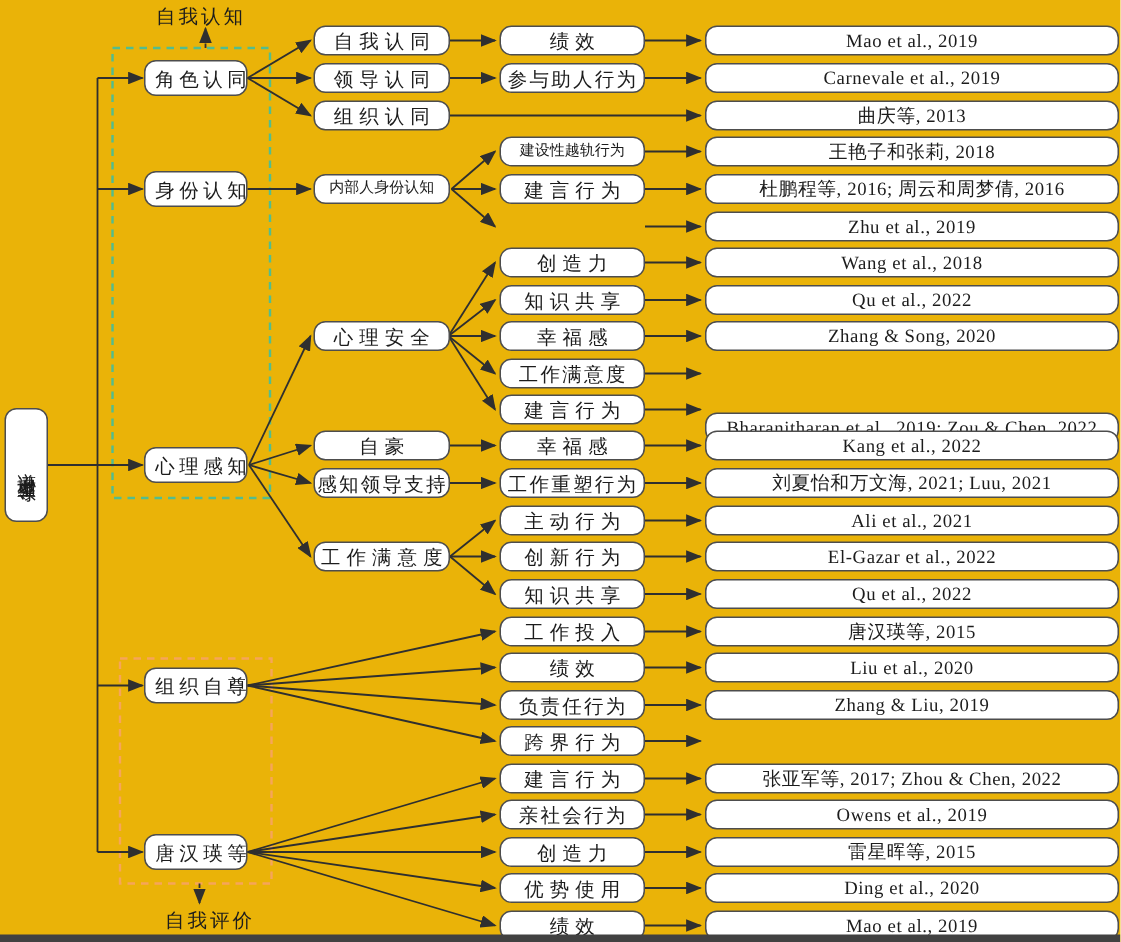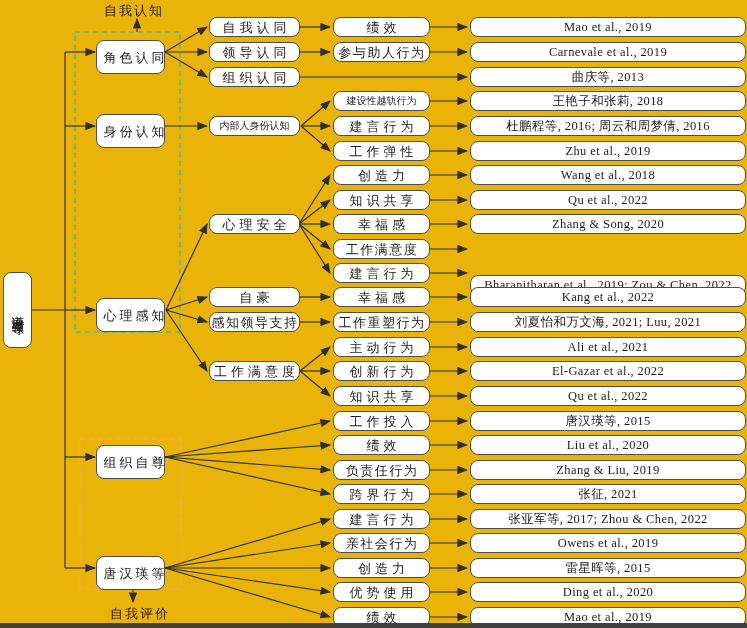--- a/index.html
+++ b/index.html
@@ -5,21 +5,21 @@
   html,body{margin:0;padding:0;background:#ffffff;}
   #stage{position:relative;width:747px;height:628px;background:#eab308;overflow:hidden;
          font-family:"Liberation Serif","DejaVu Serif",serif;color:#1c1c1c;}
   #wires{position:absolute;left:0;top:0;width:747px;height:628px;}
   .box{position:absolute;box-sizing:border-box;background:#fff;border:1.4px solid #4d4d4d;
        border-radius:8px;display:flex;align-items:center;justify-content:center;
        font-size:13px;line-height:1;white-space:nowrap;z-index:2;}
   .out{left:333px;width:97px;height:20px;}
   .cit{left:470px;width:276px;height:20px;font-size:12.5px;letter-spacing:0.4px;}
   .med{left:209px;width:91px;height:20px;}
-  .cat{left:96px;width:69px;height:34px;letter-spacing:3px;padding-left:10px;}
+  .cat{left:96px;width:69px;height:24px;letter-spacing:3px;padding-left:10px;}
   .wide{letter-spacing:4px;padding-left:4px;}
   .mid{letter-spacing:1.5px;padding-left:1px;}
   .tight{letter-spacing:0;font-size:10px;}
   .root{left:3px;top:272px;width:29px;height:76px;writing-mode:vertical-rl;
         text-orientation:upright;letter-spacing:2px;font-size:12.5px;}
   .floatlab{position:absolute;font-size:13px;letter-spacing:2px;z-index:2;}
   #lab-top{left:104px;top:2px;}
   #lab-bottom{left:110px;top:605px;}
   #bottom-strip{position:absolute;left:0;top:623px;width:747px;height:5px;background:#414141;z-index:3;}
 </style>
@@ -137,21 +137,20 @@
   <div class="box med tight" style="top:116px">内部人身份认知</div>
   <div class="box med wide" style="top:214px">心理安全</div>
   <div class="box med wide" style="top:287px">自豪</div>
   <div class="box med mid" style="top:312px">感知领导支持</div>
   <div class="box med wide" style="top:361px">工作满意度</div>
 
   <div class="box out wide" style="top:17px">绩效</div>
   <div class="box out mid" style="top:42px">参与助人行为</div>
   <div class="box out tight" style="top:91px">建设性越轨行为</div>
   <div class="box out wide" style="top:116px">建言行为</div>
-  <div class="box out wide" style="top:141px">工作弹性</div>
   <div class="box out wide" style="top:165px">创造力</div>
   <div class="box out wide" style="top:190px">知识共享</div>
   <div class="box out wide" style="top:214px">幸福感</div>
   <div class="box out mid" style="top:239px">工作满意度</div>
   <div class="box out wide" style="top:263px">建言行为</div>
   <div class="box out wide" style="top:287px">幸福感</div>
   <div class="box out mid" style="top:312px">工作重塑行为</div>
   <div class="box out wide" style="top:337px">主动行为</div>
   <div class="box out wide" style="top:361px">创新行为</div>
   <div class="box out wide" style="top:386px">知识共享</div>
@@ -176,21 +175,20 @@
   <div class="box cit" style="top:214px">Zhang &amp; Song, 2020</div>
   <div class="box cit" style="top:275px">Bharanitharan et al., 2019; Zou &amp; Chen, 2022</div>
   <div class="box cit" style="top:287px">Kang et al., 2022</div>
   <div class="box cit" style="top:312px">刘夏怡和万文海, 2021; Luu, 2021</div>
   <div class="box cit" style="top:337px">Ali et al., 2021</div>
   <div class="box cit" style="top:361px">El-Gazar et al., 2022</div>
   <div class="box cit" style="top:386px">Qu et al., 2022</div>
   <div class="box cit" style="top:411px">唐汉瑛等, 2015</div>
   <div class="box cit" style="top:435px">Liu et al., 2020</div>
   <div class="box cit" style="top:460px">Zhang &amp; Liu, 2019</div>
-  <div class="box cit" style="top:484px">张征, 2021</div>
   <div class="box cit" style="top:509px">张亚军等, 2017; Zhou &amp; Chen, 2022</div>
   <div class="box cit" style="top:533px">Owens et al., 2019</div>
   <div class="box cit" style="top:558px">雷星晖等, 2015</div>
   <div class="box cit" style="top:582px">Ding et al., 2020</div>
   <div class="box cit" style="top:607px">Mao et al., 2019</div>
 
   <div id="bottom-strip"></div>
 </div>
 
 </body></html>

